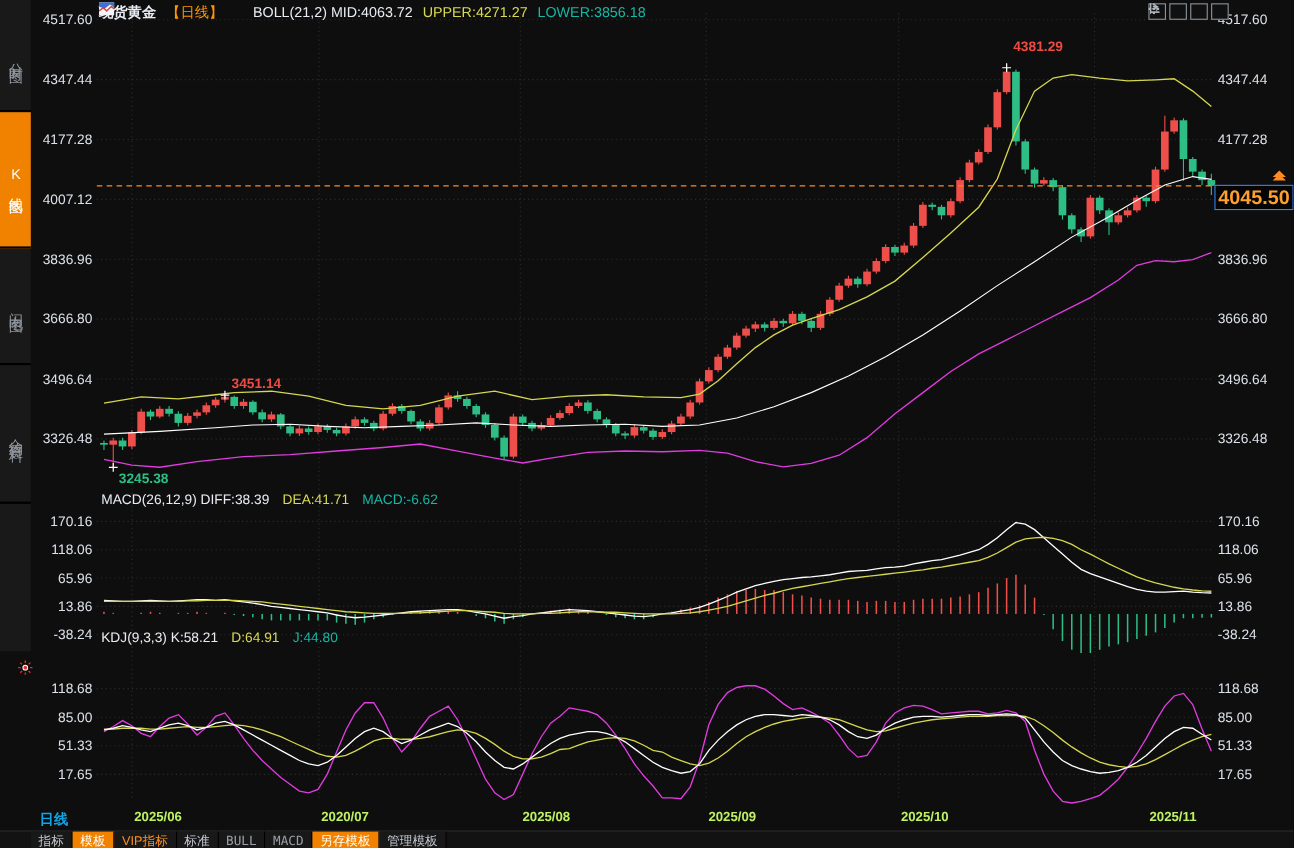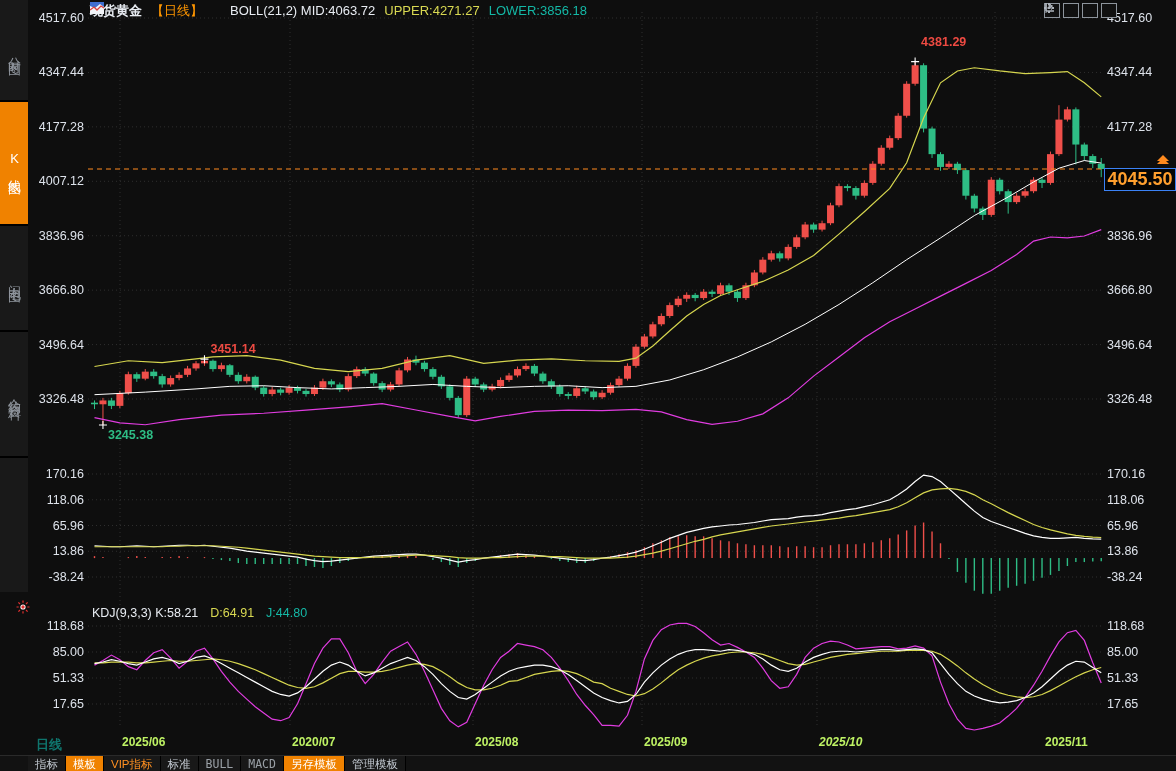--- a/index.html
+++ b/index.html
@@ -14,28 +14,28 @@
   .w{color:#e8ecf2;} .orange{color:#ff9600;} .yellow{color:#d9d952;} .magenta{color:#14b8a6;}
   .green{color:#2ebd85;} .red{color:#ed4a42;}
   #hdr-icons{position:absolute;left:1044px;top:3px;display:flex;gap:3px;z-index:5;}
   .hicon{width:14px;height:13px;border:1px solid #8d949c;background:#101010;display:flex;align-items:center;justify-content:center;}
   #sidebar{position:absolute;left:0;top:0;width:28px;height:592px;background:#191919;z-index:6;}
   .stab{position:absolute;left:0;width:28px;display:flex;align-items:center;justify-content:center;
         writing-mode:vertical-rl;text-orientation:upright;letter-spacing:3px;font-size:13px;color:#8f959d;
         border-bottom:2px solid #000;cursor:pointer;}
   .stab.active{background:#f08200;color:#fff;}
   #indic-row,#kdj-row{position:absolute;left:92px;font-size:12.5px;display:flex;gap:12px;white-space:nowrap;z-index:4;}
-  #indic-row{top:447px;} #kdj-row{top:606px;}
+  #indic-row{top:447px;} #kdj-row{top:573px;}
   .anno{position:absolute;font-size:12.5px;font-weight:bold;z-index:4;}
   #price-tag{position:absolute;left:1104px;width:70px;height:21px;background:#050505;border:1px solid #3b82f6;
              color:#ff9f2e;font-size:18px;font-weight:bold;display:flex;align-items:center;justify-content:center;z-index:6;}
   #price-arrow{position:absolute;left:1157px;width:0;height:0;z-index:6;}
   .tri{width:0;height:0;border-left:6px solid transparent;border-right:6px solid transparent;border-bottom:6px solid #ff8a1e;}
   #watermark{position:absolute;left:1036px;top:708px;font-size:45px;color:#c9ced9;letter-spacing:1px;z-index:7;font-weight:500;}
-  #period{position:absolute;left:36px;top:736px;font-size:13px;font-weight:bold;color:#0f766e;display:flex;align-items:flex-end;gap:5px;z-index:5;cursor:pointer;flex-direction:column;}
+  #period{position:absolute;left:36px;top:736px;font-size:13px;font-weight:bold;color:#0ea5e9;display:flex;align-items:flex-end;gap:5px;z-index:5;cursor:pointer;flex-direction:column;}
   #toolbar{position:absolute;left:0;top:755px;width:1176px;height:32px;background:#121212;border-top:1px solid #2a2a2a;display:flex;padding-left:28px;box-sizing:border-box;z-index:6;}
   .tbtn{height:16px;display:flex;align-items:center;justify-content:center;padding:0 7px;font-size:11.5px;
         background:#181818;color:#c3c9d1;border-right:1px solid #000;cursor:pointer;white-space:nowrap;}
   .tbtn.active{background:#f08200;color:#fff;}
   .tbtn.vip{color:#ff9021;}
   .tbtn.mono{font-family:"DejaVu Sans Mono","Liberation Mono",monospace;color:#9aa0a6;}
   #burst{position:absolute;left:16px;top:600px;z-index:7;}
 </style>
 </head>
 <body>
@@ -486,20 +486,25 @@
       </div>
     </div>
 
   <div id="sidebar">
       <div class="stab" style="top: 2px; height: 98px;">分时图</div>
       <div class="stab active" style="top: 102px; height: 122px;">K线图</div>
       <div class="stab" style="top: 226px; height: 104px;">闪电图</div>
       <div class="stab" style="top: 332px; height: 124px;">合约资料</div>
     </div>
 
+  <div id="indic-row">
+    <span class="w">MACD(26,12,9) DIFF:38.39</span>
+    <span class="yellow">DEA:41.71</span>
+    <span class="magenta">MACD:-6.62</span>
+  </div>
 
   <div id="kdj-row">
     <span class="w">KDJ(9,3,3) K:58.21</span>
     <span class="yellow">D:64.91</span>
     <span class="magenta">J:44.80</span>
   </div>
 
   <div id="price-tag" style="top: 168.009px;">4045.50</div>
   <div id="price-arrow" style="top: 155.009px;">
     <div class="tri" style="margin-bottom:-3px"></div>
@@ -563,18 +568,18 @@
     <div class="ylabel left" style="top: 645.003px;">85.00</div>
     <div class="ylabel right" style="top: 645.003px;">85.00</div>
     <div class="ylabel left" style="top: 670.997px;">51.33</div>
     <div class="ylabel right" style="top: 670.997px;">51.33</div>
     <div class="ylabel left" style="top: 697px;">17.65</div>
     <div class="ylabel right" style="top: 697px;">17.65</div>
     <div class="xlabel" style="left: 122px;">2025/06</div>
     <div class="xlabel" style="left: 292px;">2020/07</div>
     <div class="xlabel" style="left: 475px;">2025/08</div>
     <div class="xlabel" style="left: 644px;">2025/09</div>
-    <div class="xlabel" style="left: 819px; font-style: italic;">2025/10</div>
+    <div class="xlabel" style="left: 819px;">2025/10</div>
     <div class="xlabel" style="left: 997px; margin-left: 48px;">2025/11</div>
     <div class="anno red" style="left: 921.12px; top: 35px;">4381.29</div>
     <div class="anno red" style="left: 210.48px; top: 342.125px;">3451.14</div>
     <div class="anno green" style="left: 107.96px; top: 427.941px;">3245.38</div>
   </div>
 
 </body></html>

